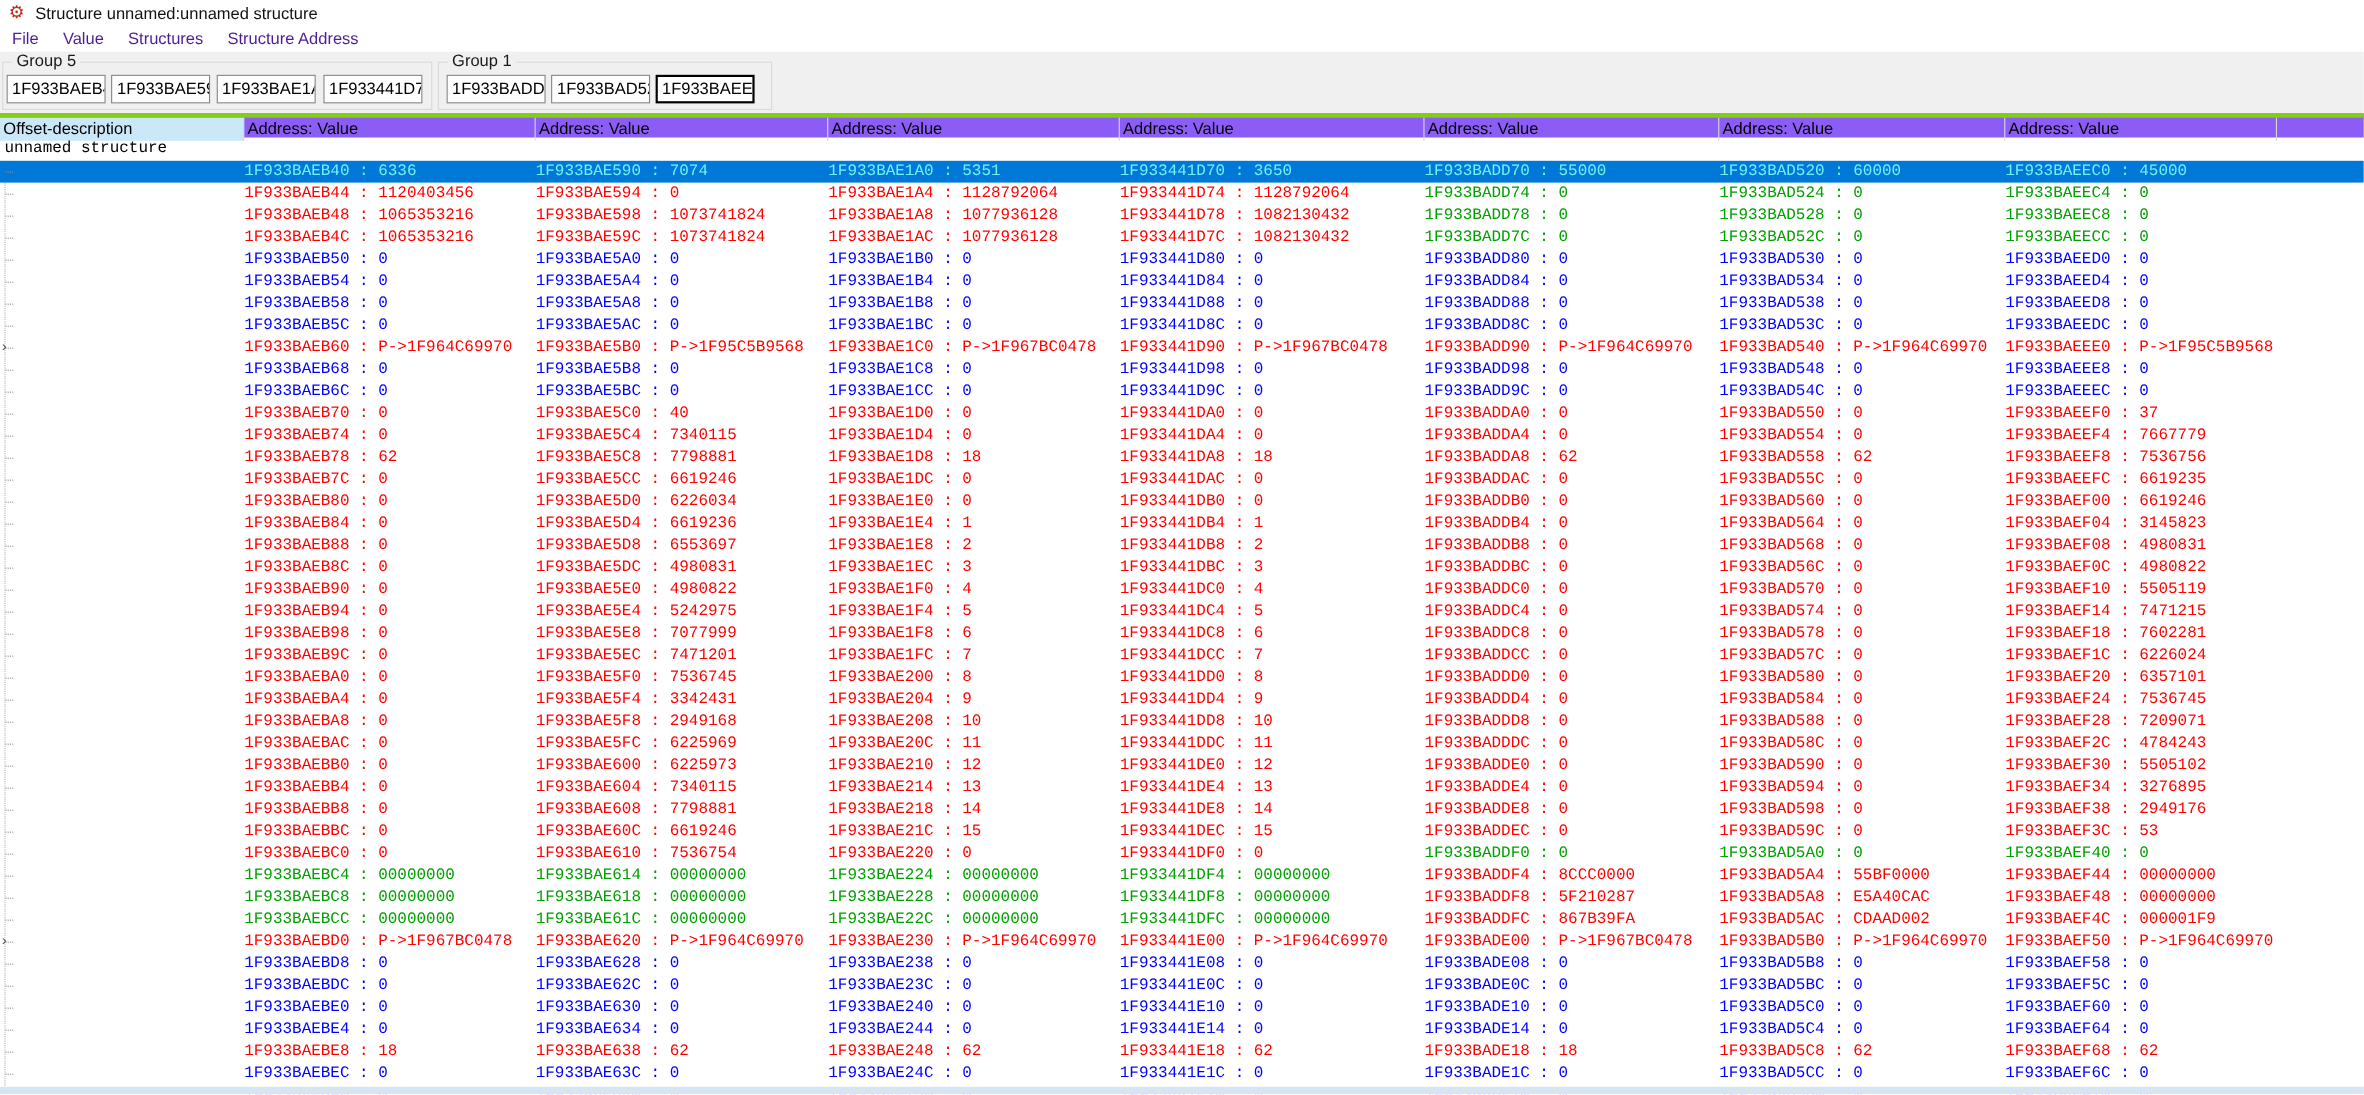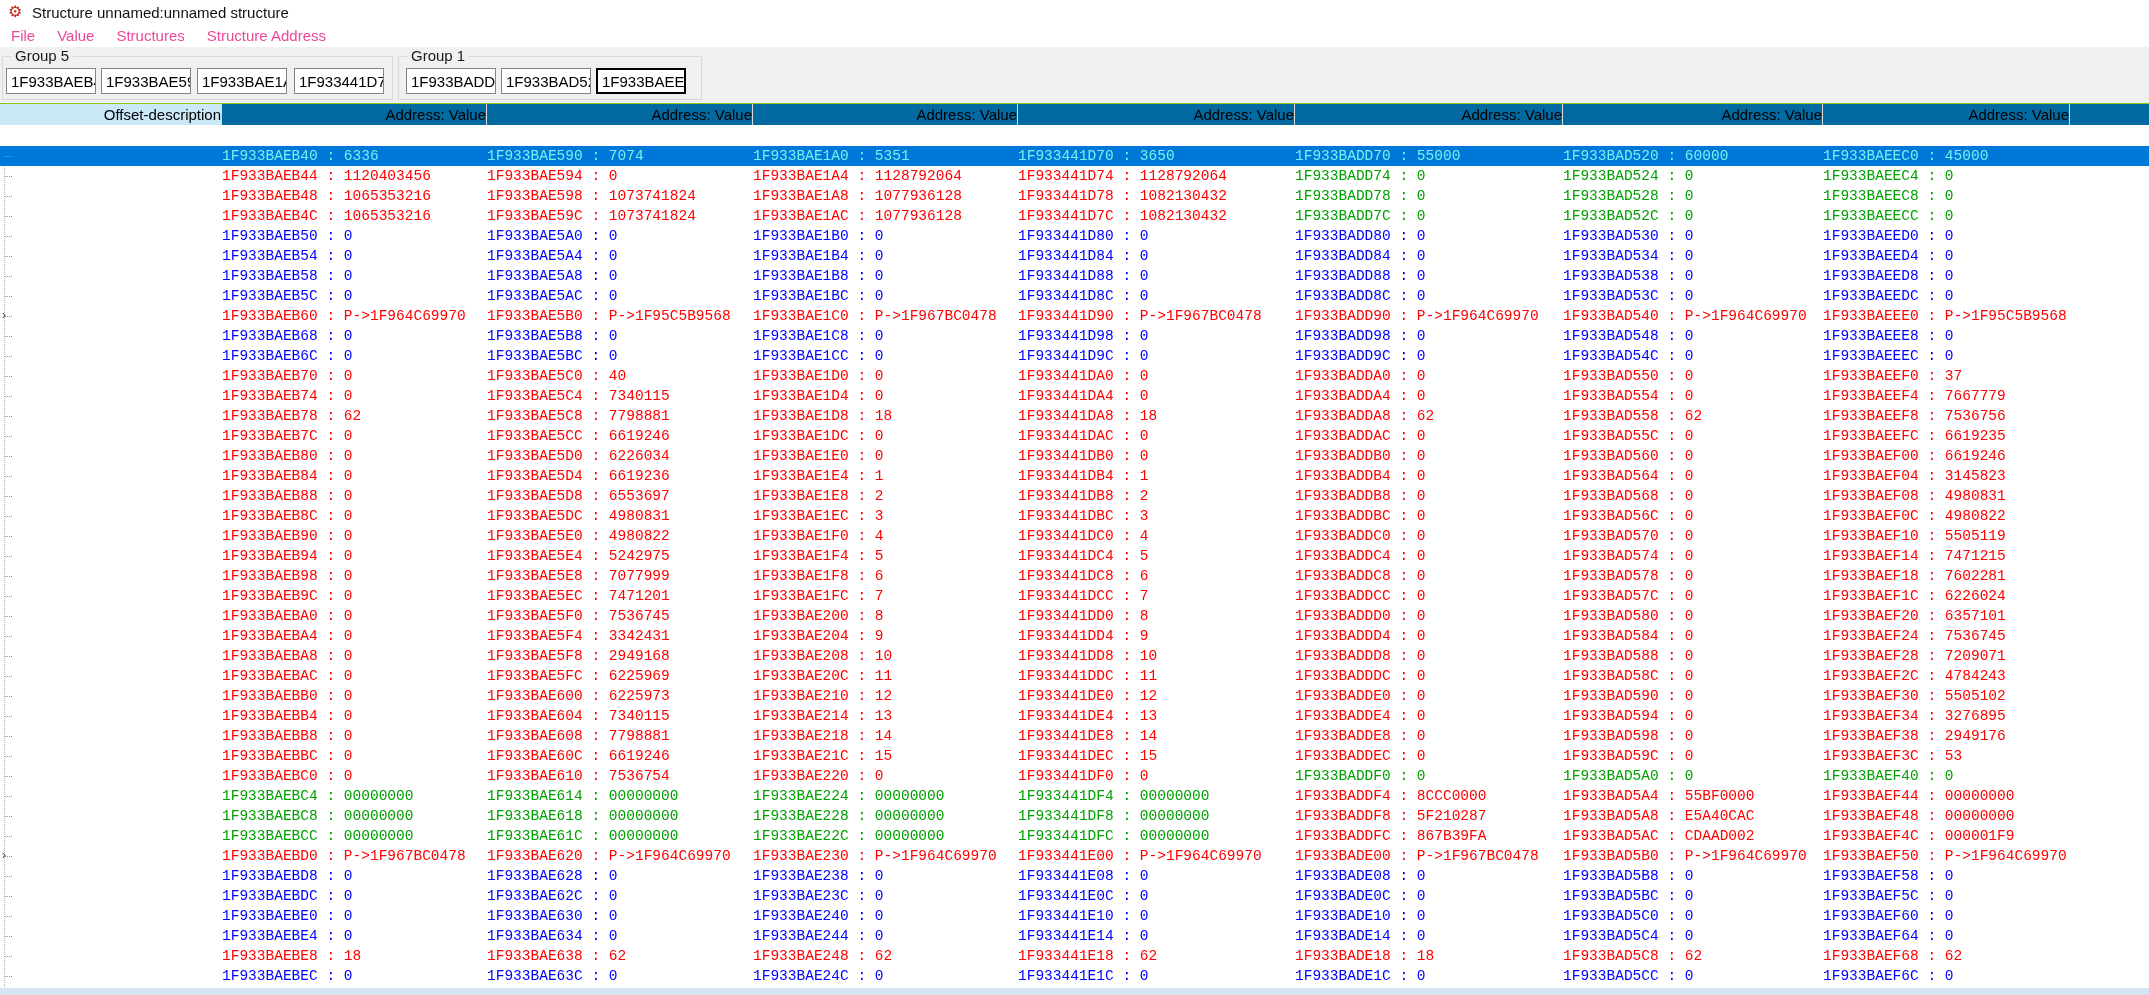--- a/index.html
+++ b/index.html
@@ -4,34 +4,34 @@
 <style>
   html,body{margin:0;padding:0;background:#fff;}
   .win{position:relative;width:2149px;height:995px;overflow:hidden;background:#fff;
        font-family:"Liberation Sans",sans-serif;color:#000;}
   
   .titlebar{position:absolute;left:0;top:0;width:100%;height:25px;background:#fff;}
   .app-icon{position:absolute;left:8px;top:2px;font-size:16px;line-height:20px;color:#c22a1c;}
   .title-text{position:absolute;left:32px;top:4px;font-size:15px;color:#111;white-space:nowrap;}
   
   .menubar{position:absolute;left:0;top:25px;width:100%;height:22px;background:#fff;display:flex;align-items:center;}
-  .menu-item{font-size:15px;color:#ec4899;padding:0 11px;height:22px;line-height:22px;cursor:default;}
+  .menu-item{font-size:15px;color:#4c1d95;padding:0 11px;height:22px;line-height:22px;cursor:default;}
   
   .toolbar{position:absolute;left:0;top:47px;width:100%;height:56px;background:#f0f0f0;}
   .groupbox{position:absolute;top:9px;height:42px;border:1px solid #d9d9d9;background:#f0f0f0;}
   .gb1{left:2px;width:389px;}
   .gb2{left:398px;width:302px;}
   .gb-label{position:absolute;top:-10px;left:8px;background:#f0f0f0;padding:0 4px;font-size:15px;color:#1a1a1a;}
   .addr-field{position:absolute;top:11px;width:90px;height:26px;box-sizing:border-box;
       border:1px solid #848484;background:#fff;font-family:"Liberation Sans",sans-serif;
       font-size:15px;padding:0 0 0 4px;color:#000;}
   .addr-field.focused{border:2px solid #000;}
   
-  .grid-header{position:absolute;left:0;top:103px;width:100%;height:22px;background:#0369a1;
-      border-top:1px solid #84cc16;display:flex;box-sizing:border-box;text-align:right;}
+  .grid-header{position:absolute;left:0;top:103px;width:100%;height:22px;background:#8b5cf6;
+      border-top:4px solid #84cc16;display:flex;box-sizing:border-box;}
   .hcell{flex:none;height:21px;line-height:21px;font-size:15px;padding-left:3px;
       border-right:1px solid #d9d9d9;box-sizing:border-box;white-space:nowrap;overflow:hidden;}
   .hcell.offset-h{width:222px;background:#cbe8f9;}
   .hcell.filler{flex:1;border-right:none;}
   
   .root-row{position:absolute;left:0;top:125px;width:100%;height:21px;line-height:21px;
       font-family:"Liberation Mono","DejaVu Sans Mono",monospace;font-size:14.5px;color:#000;padding-left:4px;box-sizing:border-box;}
   .rows{position:absolute;left:0;top:146px;width:100%;height:849px;overflow:hidden;}
   .treeline{position:absolute;left:4px;top:0;bottom:0;width:0;border-left:1px dotted #b0b0b0;}
   .row{position:relative;display:flex;height:20px;line-height:20px;
@@ -88,20 +88,21 @@
   <div class="hcell" style="width: 265px;">Address: Value</div>
       <div class="hcell" style="width: 266px;">Address: Value</div>
       <div class="hcell" style="width: 265px;">Address: Value</div>
       <div class="hcell" style="width: 277px;">Address: Value</div>
       <div class="hcell" style="width: 268px;">Address: Value</div>
       <div class="hcell" style="width: 260px;">Address: Value</div>
       <div class="hcell" style="width: 247px;">Address: Value</div>
       <div class="hcell filler"></div>
     </div>
 
+  <div class="root-row">unnamed structure</div>
 
   <div class="rows" id="rows">
     <div class="treeline"></div>
   <div class="row sel">
     <div class="offset-cell">
       <span class="stub"></span>
       
     </div>
   <div class="cell c-s" style="width: 265px;">1F933BAEB40 : 6336</div><div class="cell c-s" style="width: 266px;">1F933BAE590 : 7074</div><div class="cell c-s" style="width: 265px;">1F933BAE1A0 : 5351</div><div class="cell c-s" style="width: 277px;">1F933441D70 : 3650</div><div class="cell c-s" style="width: 268px;">1F933BADD70 : 55000</div><div class="cell c-s" style="width: 260px;">1F933BAD520 : 60000</div><div class="cell c-s" style="width: 326px;">1F933BAEEC0 : 45000</div></div>
       <div class="row">

